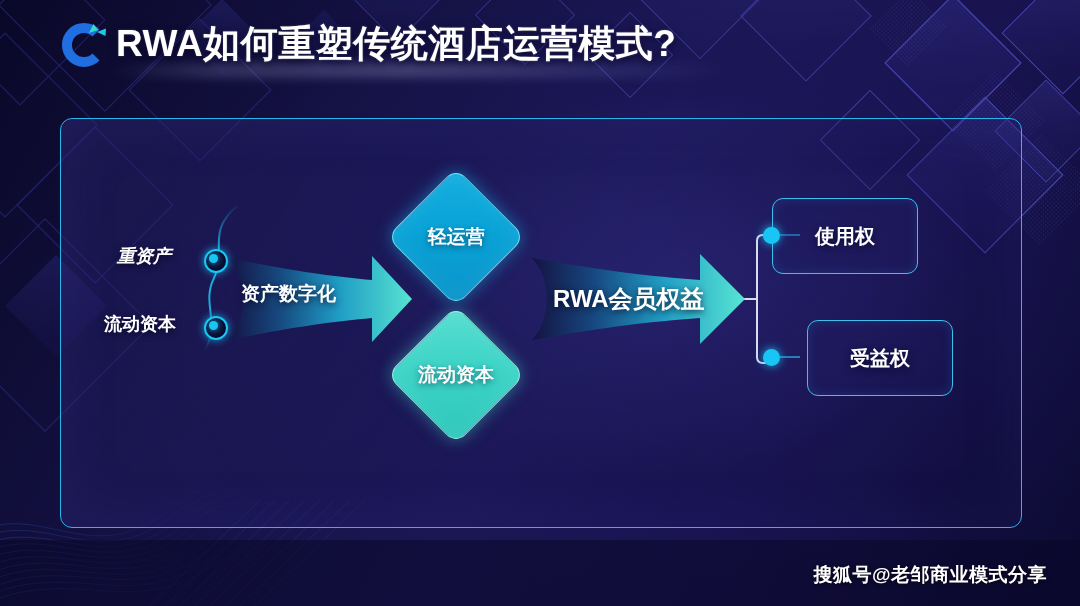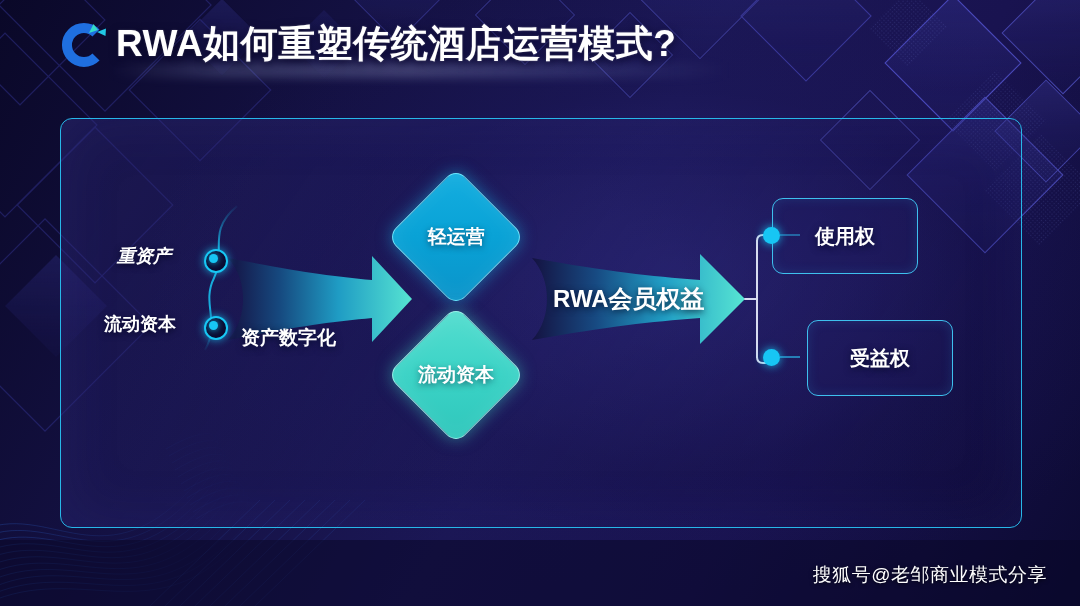--- a/index.html
+++ b/index.html
@@ -114,21 +114,21 @@
   .dot-static { left: 204px; top: 316px; }
 
   
   .arrow-text {
     position: absolute;
     color: #ffffff;
     font-weight: bold;
     white-space: nowrap;
     text-shadow: 0 2px 7px rgba(4,10,40,0.85);
   }
-  .at-1 { left: 241px; top: 281px; font-size: 19px; margin-top: 44px; }
+  .at-1 { left: 241px; top: 281px; font-size: 19px; }
   .at-2 { left: 553px; top: 283px; font-size: 24px; }
 
   
   .diamond {
     position: absolute;
     width: 96px; height: 96px;
     transform: rotate(45deg);
     border-radius: 13px;
     display: flex;
     align-items: center;
@@ -188,21 +188,21 @@
   .brd-1 { left: 763px; top: 227px; }
   .brd-2 { left: 763px; top: 349px; }
 
   
   .watermark {
     position: absolute;
     right: 33px;
     bottom: 18px;
     color: #ffffff;
     font-size: 19px;
-    font-weight: normal;
+    font-weight: bold;
     letter-spacing: 0.5px;
     white-space: nowrap;
     text-shadow: 0 1px 4px rgba(0,0,0,0.8);
     z-index: 20;
   }
 
   svg { display: block; }
 </style>
 </head>
 <body>

